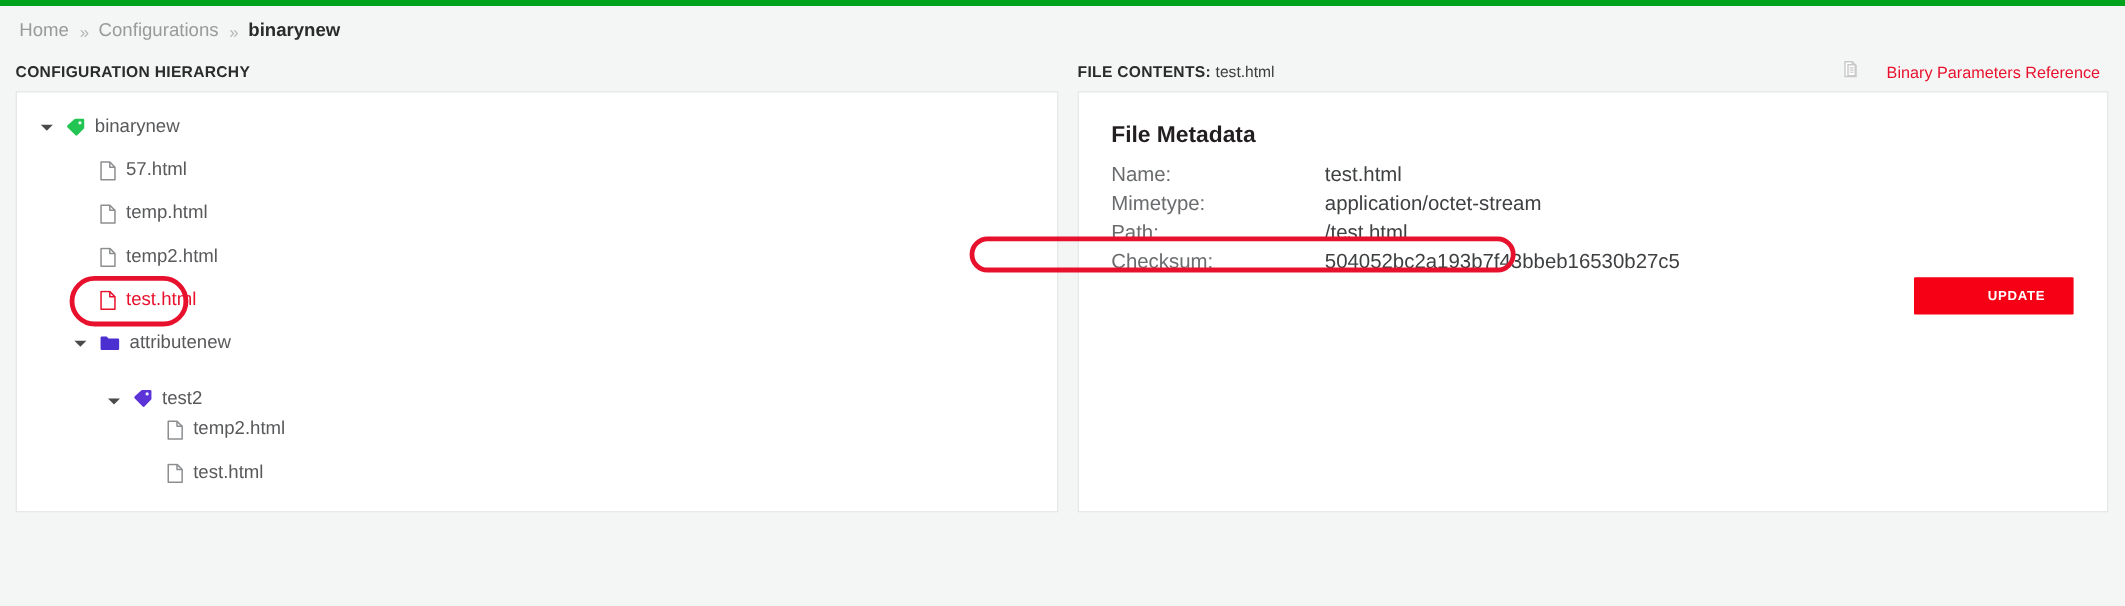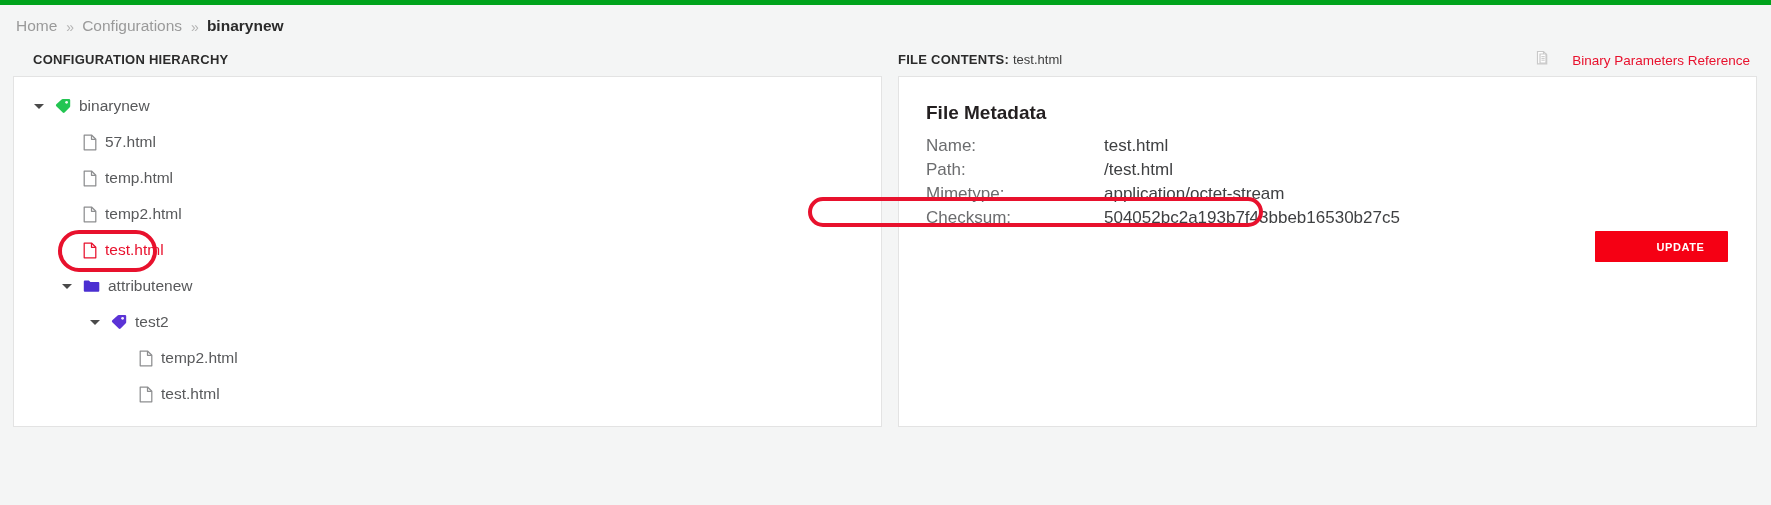--- a/index.html
+++ b/index.html
@@ -49,21 +49,21 @@
 
   
   .section-label {
     position: absolute;
     font-size: 13px;
     font-weight: bold;
     color: #2b2b2b;
     letter-spacing: 0.25px;
     white-space: nowrap;
   }
-  #hierarchy-label { top: 52px; left: 13px; margin-left: 20px; }
+  #hierarchy-label { top: 52px; left: 13px; }
   #file-contents-label { top: 52px; left: 898px; }
   #file-contents-label .fc-value {
     font-weight: normal;
     color: #3d3d3d;
     letter-spacing: 0;
   }
 
   
   .ref-link {
     position: absolute;
@@ -273,21 +273,21 @@
         </div>
         <div class="tree-row" style="padding-left: 48px;">
           <span class="caret"></span>
           <span class="ico">
             <svg width="17" height="14" viewBox="0 0 17 14">
               <path d="M0.8 2.4a1 1 0 0 1 1-1h4.1l1.5 1.7h7.9a1 1 0 0 1 1 1v7.6a1 1 0 0 1-1 1H1.8a1 1 0 0 1-1-1z" fill="#4b2fd1"></path>
             </svg>
           </span>
           <span class="lbl">attributenew</span>
         </div>
-        <div class="tree-row" style="padding-left: 76px;">
+        <div class="tree-row" style="padding-left: 76px; align-items: flex-end;">
           <span class="caret"></span>
           <span class="ico">
             <svg width="16" height="16" viewBox="0 0 16 16">
               <path d="M7.9 0.9H14a1.2 1.2 0 0 1 1.2 1.2v6.1a1.4 1.4 0 0 1-0.42 1L9.6 14.6a1.3 1.3 0 0 1-1.85 0L1.3 8.15a1.3 1.3 0 0 1 0-1.85L6.9 1.3a1.4 1.4 0 0 1 1-0.4z" fill="#5b33d6"></path>
               <circle cx="11.6" cy="4.3" r="1.35" fill="#ffffff" opacity="0.92"></circle>
             </svg>
           </span>
           <span class="lbl">test2</span>
         </div>
         <div class="tree-row" style="padding-left: 104px;">
@@ -316,26 +316,26 @@
   <div class="panel" id="detail-panel">
     <div class="meta-title">File Metadata</div>
 
     <table class="meta-table">
       <tbody id="meta-body">
           <tr>
             <td class="k">Name:</td>
             <td class="v">test.html</td>
           </tr>
           <tr>
+            <td class="k">Mimetype:</td>
+            <td class="v">application/octet-stream</td>
+          </tr>
+          <tr>
             <td class="k">Path:</td>
             <td class="v">/test.html</td>
-          </tr>
-          <tr>
-            <td class="k">Mimetype:</td>
-            <td class="v">application/octet-stream</td>
           </tr>
           <tr>
             <td class="k">Checksum:</td>
             <td class="v">504052bc2a193b7f43bbeb16530b27c5</td>
           </tr>
         </tbody>
     </table>
 
     <button class="update-btn">UPDATE</button>
   </div>

